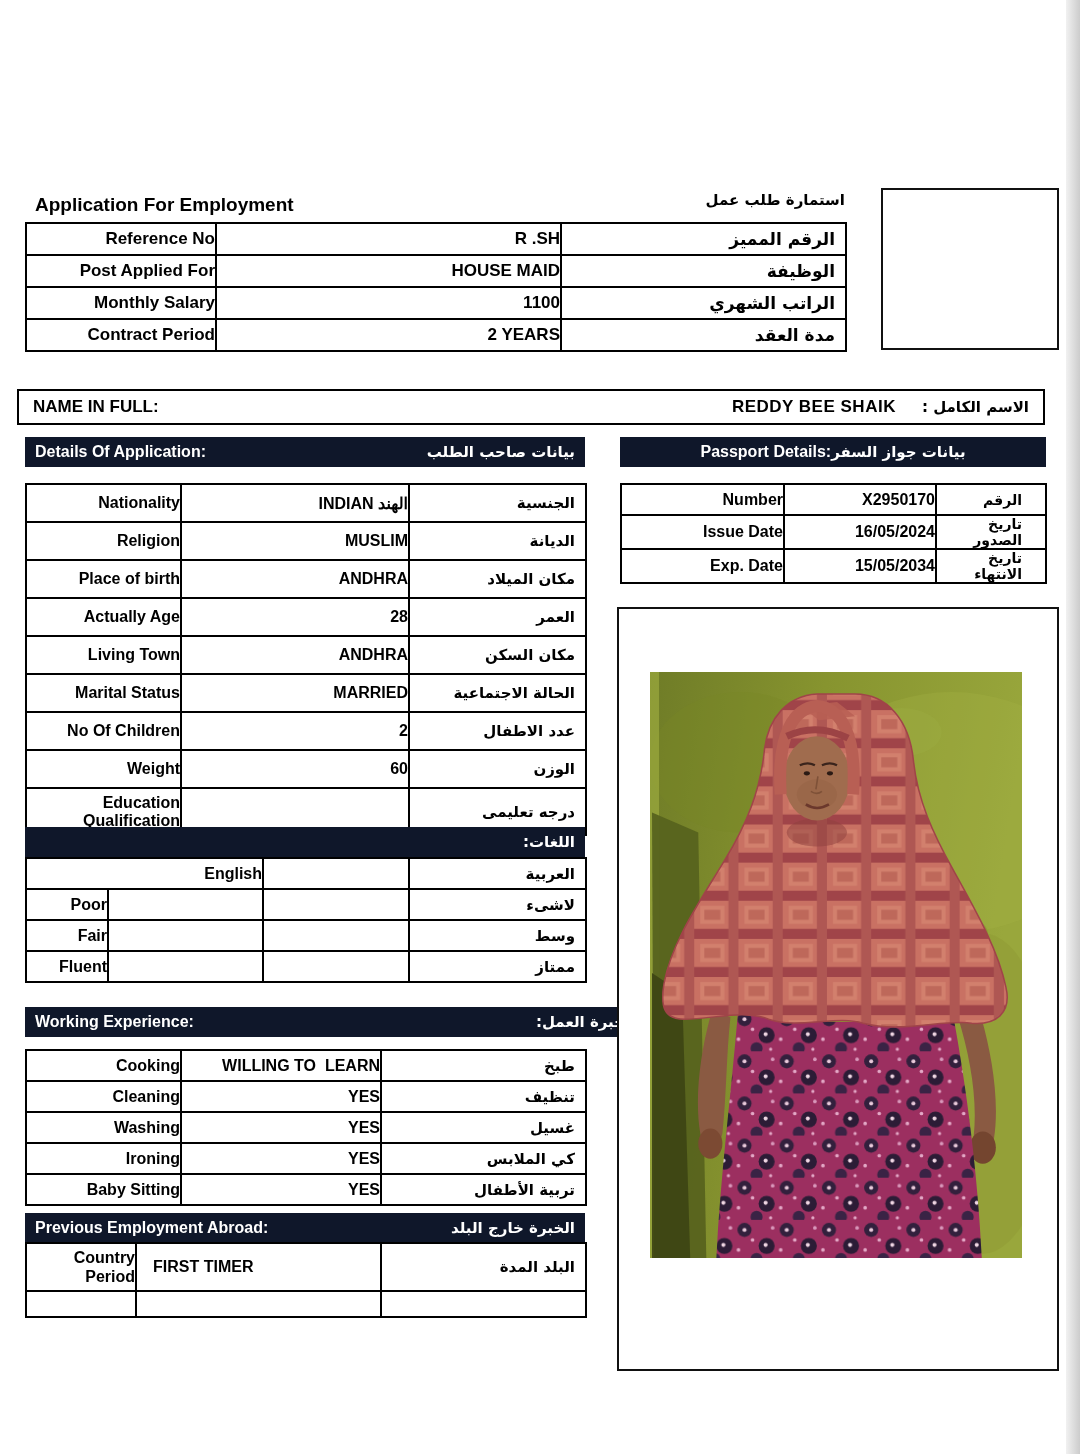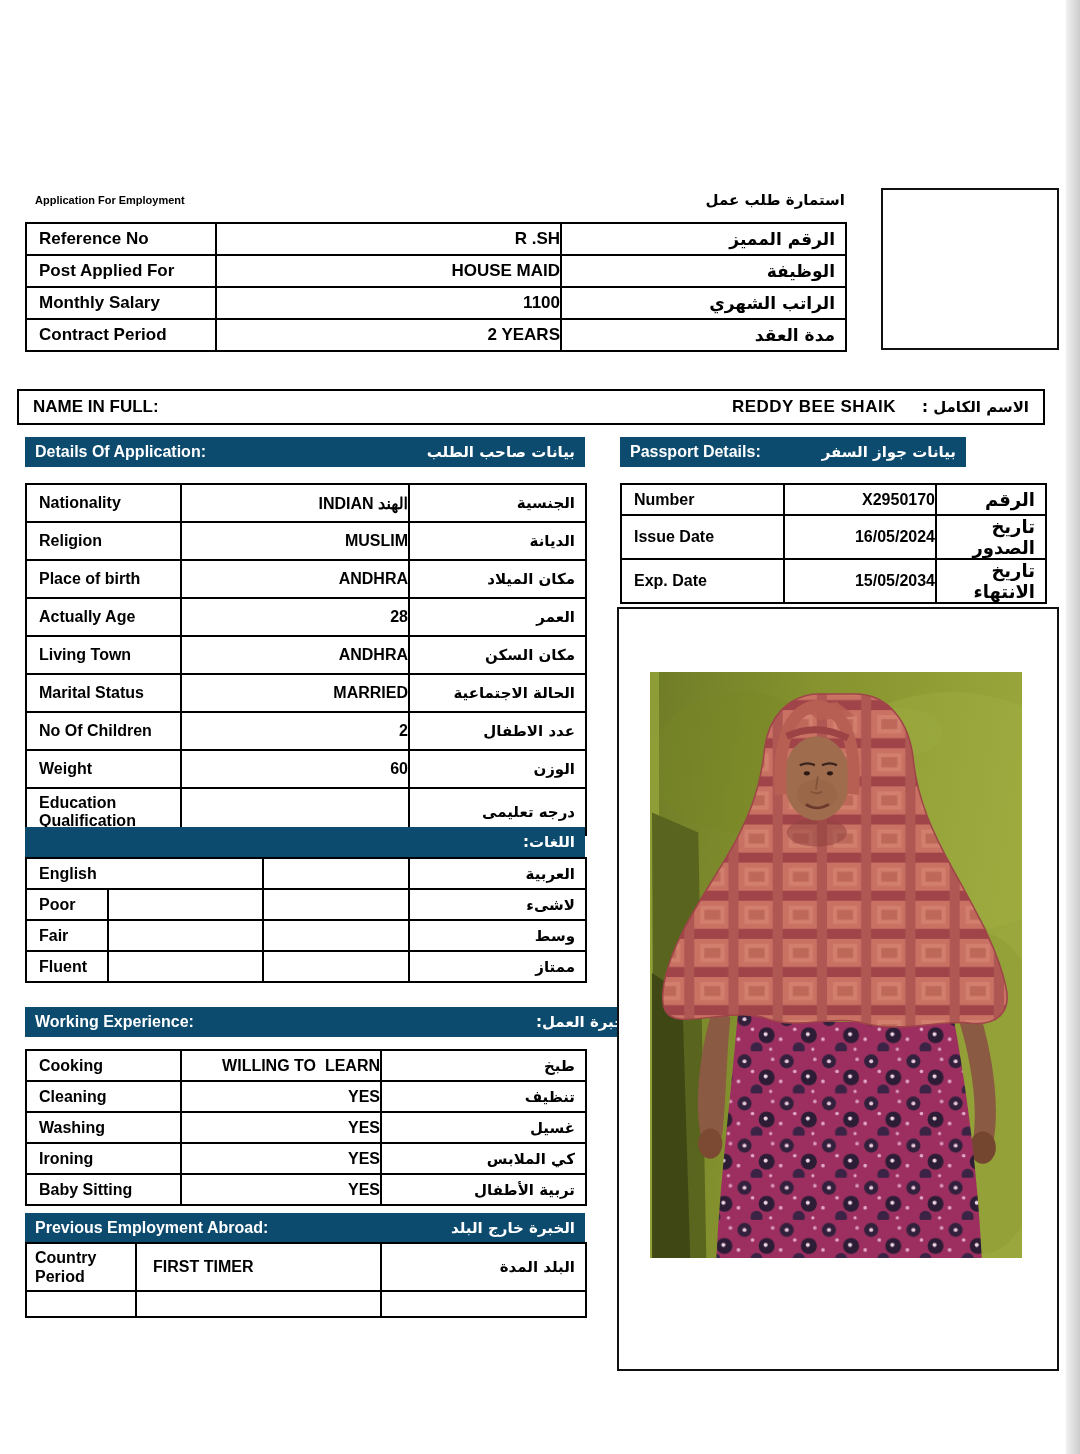--- a/index.html
+++ b/index.html
@@ -4,62 +4,62 @@
 <style>
   html,body{margin:0;padding:0;background:#ffffff;}
   .page{position:relative;width:1080px;height:1454px;background:#ffffff;overflow:hidden;
         font-family:"Liberation Sans", sans-serif;color:#000;}
   .edge-strip{position:absolute;left:1066px;top:0;width:14px;height:1454px;
         background:linear-gradient(to right,#f1f1f1,#cccccc);}
   .ar{font-family:"DejaVu Sans", sans-serif;direction:rtl;}
   .b{font-weight:bold;}
 
   
-  .title-en{position:absolute;left:35px;top:194px;font-size:11px;font-weight:bold;}
+  .title-en{position:absolute;left:35px;top:194px;font-size:19px;font-weight:bold;}
   .title-ar{position:absolute;left:560px;top:191px;width:285px;text-align:right;
         font-size:15px;font-weight:bold;}
 
   
   table{border-collapse:collapse;table-layout:fixed;}
   td{border:2px solid #000;font-weight:bold;vertical-align:middle;overflow:hidden;
      font-size:16px;padding:0;}
-  td.lbl{padding-left:12px;text-align:left;margin-left:39px;}
+  td.lbl{padding-left:12px;text-align:right;margin-left:39px;}
   td.val{text-align:right;white-space:pre-wrap;}
   td.val-left{text-align:left;padding-left:16px;white-space:pre-wrap;border-radius:20px;}
   td.arc{font-family:"DejaVu Sans", sans-serif;direction:rtl;text-align:right;
      padding-right:10px;font-size:15px;}
 
   .top-table{position:absolute;left:25px;top:222px;width:820px;}
   .top-table td{font-size:17px;}
   .top-table tr{height:32px;}
 
   .photo-slot{position:absolute;left:881px;top:188px;width:174px;height:158px;
      border:2px solid #111;background:#fff;}
 
   .name-bar{position:absolute;left:17px;top:389px;width:1028px;height:36px;
      border:2px solid #000;display:flex;align-items:center;box-sizing:border-box;
      font-size:17px;font-weight:bold;}
   .name-bar .nb-label{padding-left:14px;}
   .name-bar .nb-spacer{flex:1;}
   .name-bar .nb-value{letter-spacing:.5px;}
   .name-bar .nb-ar{margin-left:26px;padding-right:14px;font-size:15px;}
 
-  .section-bar{position:absolute;height:30px;background:#0c4a6e;color:#fff;
+  .section-bar{position:absolute;height:30px;background:#0f172a;color:#fff;
      display:flex;align-items:center;justify-content:space-between;
      font-weight:bold;font-size:16px;box-sizing:border-box;padding:0 10px;}
   .section-bar .sb-ar{font-size:15px;}
 
   .details-table{position:absolute;left:25px;top:483px;width:560px;}
   .details-table tr{height:38px;}
   .details-table tr.tall{height:47px;}
   .details-table td.lbl{line-height:18px;}
 
   .passport-table{position:absolute;left:620px;top:483px;width:425px;}
   .passport-table tr{height:31px;}
-  .passport-table td.arc{padding-right:10px;font-size:18px;text-align:right;}
+  .passport-table td.arc{padding-right:23px;font-size:14px;text-align:right;}
 
   .lang-table{position:absolute;left:25px;top:857px;width:560px;}
   .lang-table tr{height:31px;}
 
   .work-table{position:absolute;left:25px;top:1049px;width:560px;}
   .work-table tr{height:31px;}
 
   .prev-table{position:absolute;left:25px;top:1242px;width:560px;}
   .prev-table tr.r1{height:48px;}
   .prev-table tr.r2{height:26px;}
@@ -114,21 +114,21 @@
     <span class="nb-label">NAME IN FULL:</span>
     <span class="nb-spacer"></span>
     <span class="nb-value">REDDY BEE SHAIK</span>
     <span class="nb-ar ar">الاسم الكامل :</span>
   </div>
 
   <div class="section-bar" style="left:25px;top:437px;width:560px;">
     <span>Details Of Application:</span>
     <span class="sb-ar ar">بيانات صاحب الطلب</span>
   </div>
-  <div class="section-bar" style="left:620px;top:437px;width:346px;">
+  <div class="section-bar" style="left:620px;top:437px;width:426px;justify-content:center;">
     <span>Passport Details:</span>
     <span class="sb-ar ar">بيانات جواز السفر</span>
   </div>
 
   <table class="details-table">
     <colgroup>
         <col style="width:155px">
         <col style="width:228px">
         <col style="width:177px">
       </colgroup>

